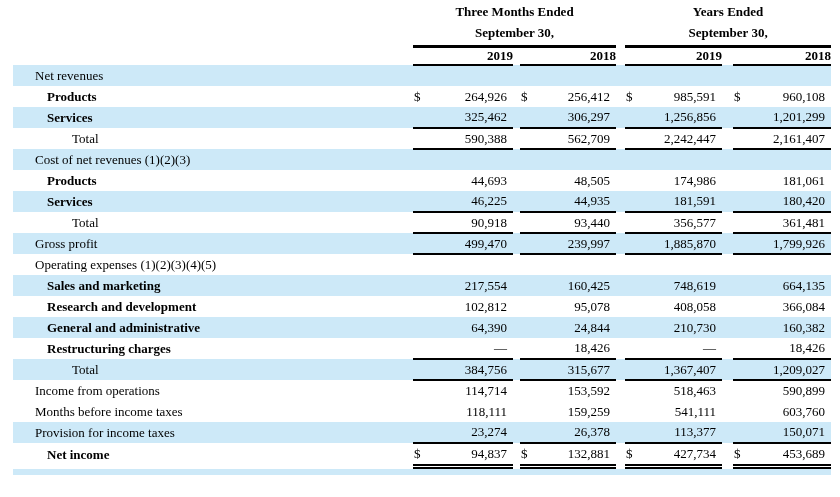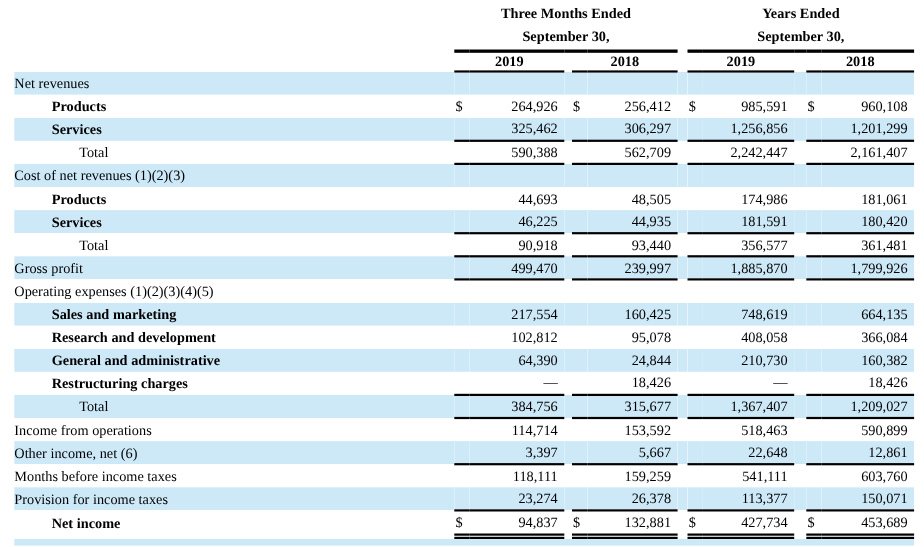--- a/index.html
+++ b/index.html
@@ -33,37 +33,37 @@
   th.group-head {
     border-bottom: 3px solid #000;
     text-align: center;
     font-size: 13px;
     line-height: 21px;
     height: 46px;
     padding-bottom: 1px;
   }
   th.year-head {
     border-bottom: 2px solid #000;
-    text-align: center;
+    text-align: right;
     font-size: 13px;
     height: 19px;
   }
   td.head-spacer, td.head-gap { border: none; }
 
   tbody td {
     padding: 0;
     font-size: 13px;
     vertical-align: middle;
     height: 21px;
     white-space: nowrap;
     overflow: hidden;
   }
   tbody tr.stripe td { background: #cde9f8; }
   td.label  { text-align: left; }
-  td.label.ind0 { padding-left: 0; }
+  td.label.ind0 { padding-left: 22px; }
   td.label.ind1 { padding-left: 34px; font-weight: bold; }
   td.label.ind2 { padding-left: 59px; }
   td.dollar { text-align: left; padding-left: 1px; }
   td.value  { text-align: right; padding-right: 6px; }
   td.gap    { }
   tr.b-bottom td.dollar, tr.b-bottom td.value { border-bottom: 2px solid #000; }
   tr.b-double td { height: 23px; }
   tr.b-double td.dollar, tr.b-double td.value { border-bottom: 5px double #000; }
 
   .bottom-sliver {
@@ -334,34 +334,20 @@
           <td class="gap"></td>
           <td class="dollar"></td>
           <td class="value">153,592</td>
           <td class="gap"></td>
           <td class="dollar"></td>
           <td class="value">518,463</td>
           <td class="gap"></td>
           <td class="dollar"></td>
           <td class="value">590,899</td>
         </tr>
-        <tr class="stripe b-bottom">
-          <td class="label ind0">Other income, net (6)</td>
-          <td class="dollar"></td>
-          <td class="value">3,397</td>
-          <td class="gap"></td>
-          <td class="dollar"></td>
-          <td class="value">5,667</td>
-          <td class="gap"></td>
-          <td class="dollar"></td>
-          <td class="value">22,648</td>
-          <td class="gap"></td>
-          <td class="dollar"></td>
-          <td class="value">12,861</td>
-        </tr>
         <tr class="b-none">
           <td class="label ind0">Months before income taxes</td>
           <td class="dollar"></td>
           <td class="value">118,111</td>
           <td class="gap"></td>
           <td class="dollar"></td>
           <td class="value">159,259</td>
           <td class="gap"></td>
           <td class="dollar"></td>
           <td class="value">541,111</td>

